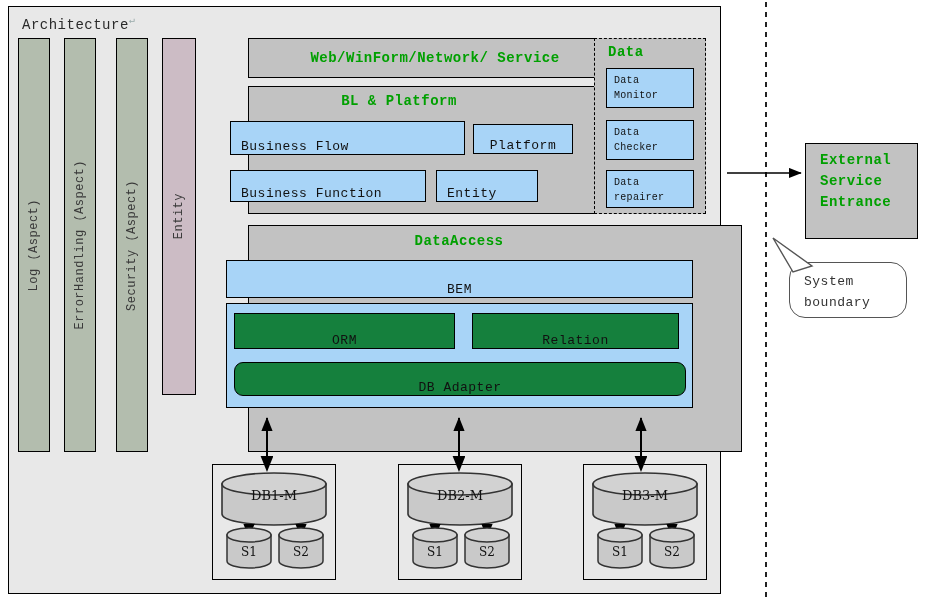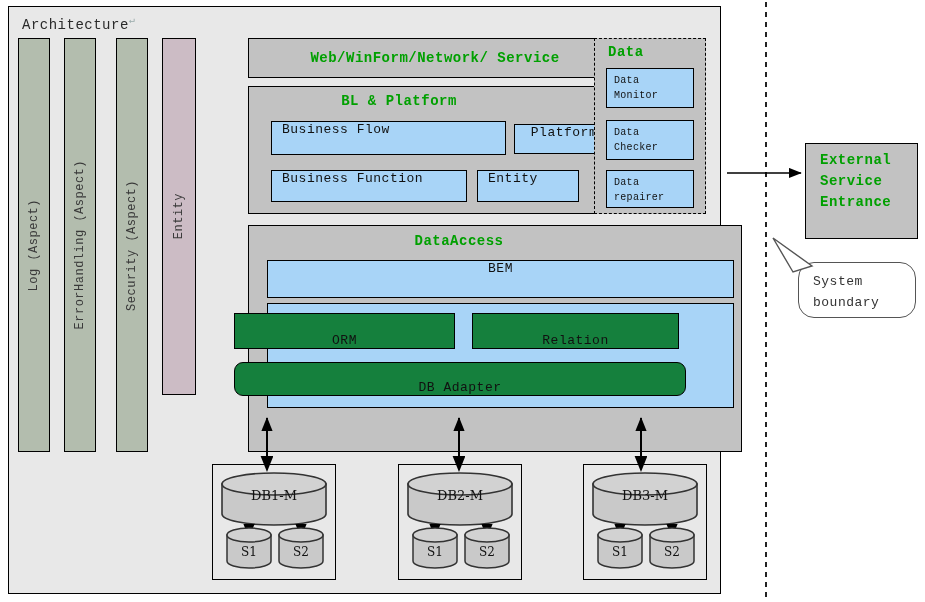--- a/index.html
+++ b/index.html
@@ -15,21 +15,21 @@
 
   
   .vcol{border:1.5px solid #000;display:flex;align-items:center;justify-content:center;}
   .vcol span{writing-mode:vertical-rl;transform:rotate(180deg);white-space:nowrap;
              font-size:12px;color:#3a3a3a;letter-spacing:.5px;}
   .sage{background:#b3bdae;}
   .mauve{background:#ccbcc5;}
 
   
   .panel{background:#c2c2c2;border:1.5px solid #000;margin-left:36px;}
-  .blue{background:#a8d4f7;border:1.5px solid #000;display:flex;align-items:flex-start;margin-left:41px;}
+  .blue{background:#a8d4f7;border:1.5px solid #000;display:flex;align-items:flex-end;}
   .blue>span{padding-left:10px;font-size:13px;color:#111;letter-spacing:.5px;}
   .blue.ctr{justify-content:center;}
   .blue.ctr>span{padding-left:0;}
   .greenbox{background:#15803d;border:1.5px solid #000;display:flex;align-items:flex-end;
             justify-content:center;}
   .greenbox>span{font-size:13px;color:#111;letter-spacing:.5px;}
 
   .hdr{color:#00a000;font-size:14px;font-weight:bold;letter-spacing:.5px;
        text-align:center;width:100%;}
   .hdr.lft{text-align:left;padding-left:14px;width:auto;}
@@ -40,21 +40,21 @@
   .toolbox{background:#a8d4f7;border:1.5px solid #000;padding:4px 0 0 7px;}
   .toolbox div{font-size:10px;color:#111;line-height:15px;letter-spacing:.3px;}
 
   
   .dbgroup{background:#e8e8e8;border:1.5px solid #000;}
 
   
   #ext{background:#c2c2c2;border:1.5px solid #000;padding:6px 0 0 14px;}
   #ext div{color:#00a000;font-size:14px;font-weight:bold;line-height:21px;letter-spacing:.5px;}
 
-  #callout{border:1.5px solid #555;border-radius:16px;background:#fff;padding:8px 0 0 14px;margin-left:9px;}
+  #callout{border:1.5px solid #555;border-radius:16px;background:#fff;padding:8px 0 0 14px;}
   #callout div{font-size:13px;color:#333;line-height:21px;letter-spacing:.5px;}
 
   svg{position:absolute;left:0;top:0;width:925px;height:602px;pointer-events:none;}
 </style>
 </head>
 <body>
 
 <div class="abs" id="arch-frame"></div>
 <div class="abs" id="arch-title">
   <span>Architecture</span><span class="rt">↵</span>

